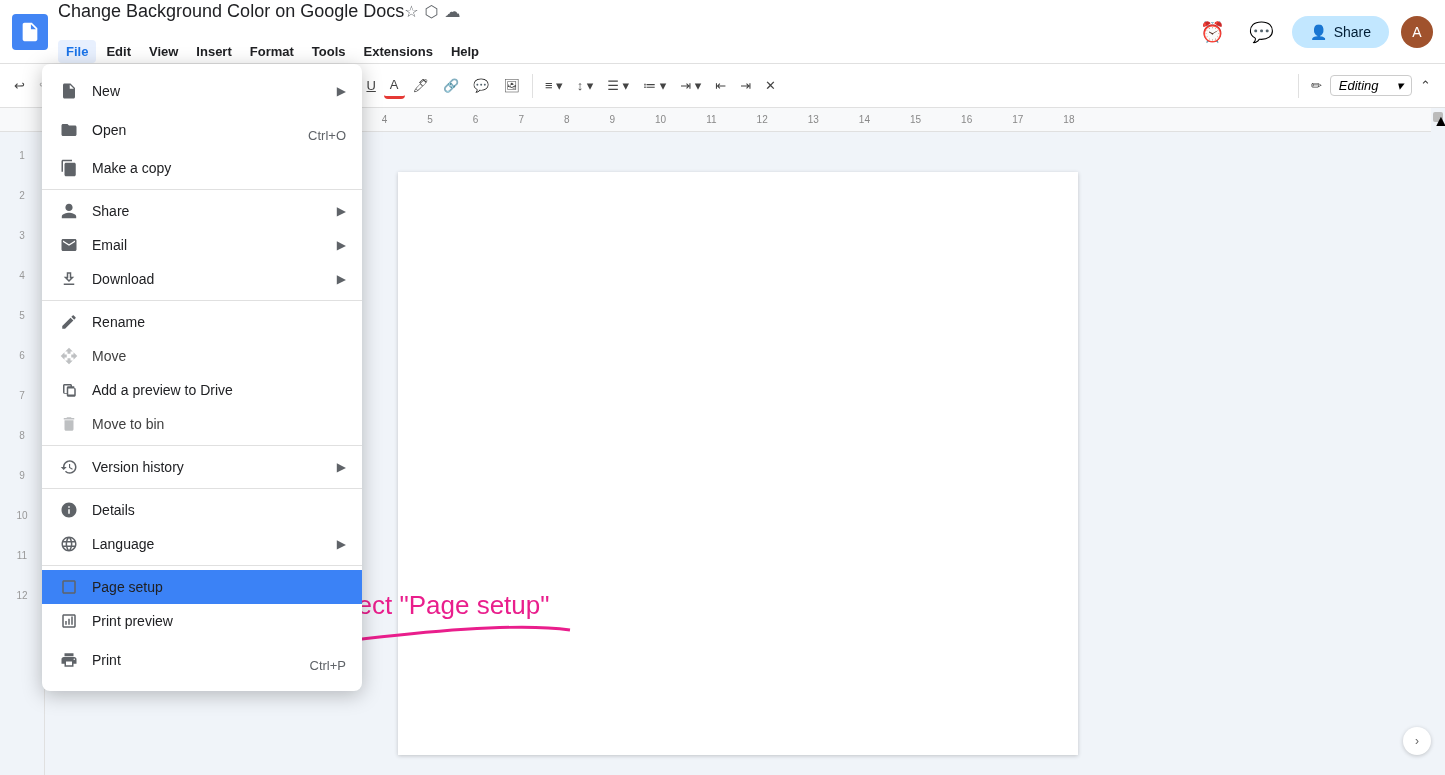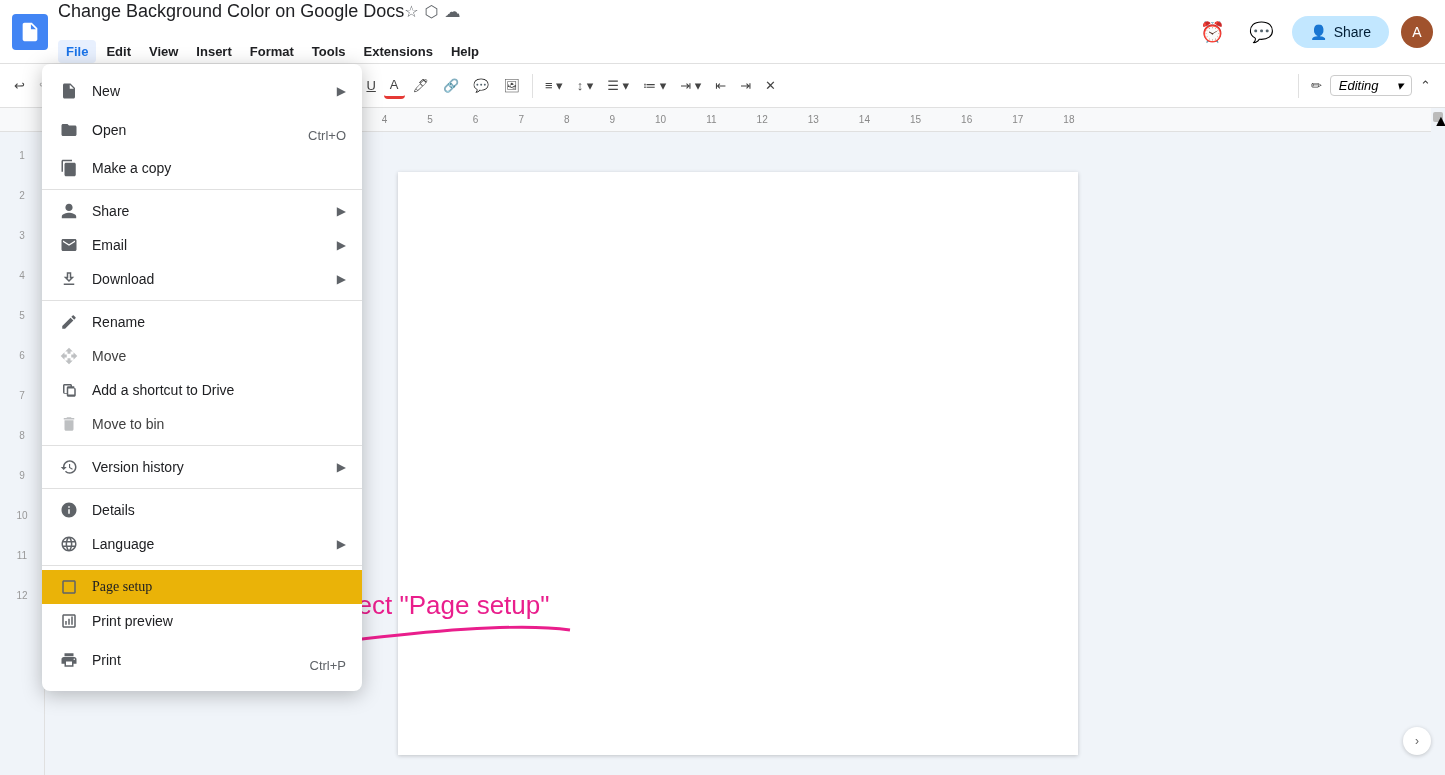--- a/index.html
+++ b/index.html
@@ -390,21 +390,21 @@
           </svg>
       </span>
       <span class="item-label">Move</span>
     </div>
     <div class="drop-item">
       <span class="item-icon">
         <svg width="18" height="18" viewBox="0 0 24 24" fill="currentColor">
             <path d="M19 7h-3V6c0-1.1-.9-2-2-2H6c-1.1 0-2 .9-2 2v9c0 1.1.9 2 2 2h3v2c0 1.1.9 2 2 2h8c1.1 0 2-.9 2-2v-8c0-1.1-.9-2-2-2zm-9 9H6V6h8v1h-3c-1.1 0-2 .9-2 2v7zm9 2h-8v-8h8v8z"></path>
           </svg>
       </span>
-      <span class="item-label">Add a shortcut to Drive</span>
+      <span class="item-label">Add a preview to Drive</span>
     </div>
     <div class="drop-item disabled">
       <span class="item-icon">
         <svg width="18" height="18" viewBox="0 0 24 24" fill="currentColor" opacity="0.4">
             <path d="M6 19c0 1.1.9 2 2 2h8c1.1 0 2-.9 2-2V7H6v12zM19 4h-3.5l-1-1h-5l-1 1H5v2h14V4z"></path>
           </svg>
       </span>
       <span class="item-label">Move to bin</span>
     </div>
   </div>
@@ -435,21 +435,21 @@
         <svg width="18" height="18" viewBox="0 0 24 24" fill="currentColor">
             <path d="M11.99 2C6.47 2 2 6.48 2 12s4.47 10 9.99 10C17.52 22 22 17.52 22 12S17.52 2 11.99 2zm6.93 6h-2.95c-.32-1.25-.78-2.45-1.38-3.56 1.84.63 3.37 1.91 4.33 3.56zM12 4.04c.83 1.2 1.48 2.53 1.91 3.96h-3.82c.43-1.43 1.08-2.76 1.91-3.96zM4.26 14C4.1 13.36 4 12.69 4 12s.1-1.36.26-2h3.38c-.08.66-.14 1.32-.14 2 0 .68.06 1.34.14 2H4.26zm.82 2h2.95c.32 1.25.78 2.45 1.38 3.56-1.84-.63-3.37-1.9-4.33-3.56zm2.95-8H5.08c.96-1.66 2.49-2.93 4.33-3.56C8.81 5.55 8.35 6.75 8.03 8zM12 19.96c-.83-1.2-1.48-2.53-1.91-3.96h3.82c-.43 1.43-1.08 2.76-1.91 3.96zM14.34 14H9.66c-.09-.66-.16-1.32-.16-2 0-.68.07-1.35.16-2h4.68c.09.65.16 1.32.16 2 0 .68-.07 1.34-.16 2zm.25 5.56c.6-1.11 1.06-2.31 1.38-3.56h2.95c-.96 1.65-2.49 2.93-4.33 3.56zM16.36 14c.08-.66.14-1.32.14-2 0-.68-.06-1.34-.14-2h3.38c.16.64.26 1.31.26 2s-.1 1.36-.26 2h-3.38z"></path>
           </svg>
       </span>
       <span class="item-label">Language</span>
       <span class="item-arrow">▶</span>
     </div>
   </div>
 
   <div class="menu-section">
-    <div class="drop-item highlighted" style="background:#eab308;font-family:Liberation Serif, serif;">
+    <div class="drop-item highlighted" style="background:#3b82f6;">
       <span class="item-icon">
         <svg width="18" height="18" viewBox="0 0 24 24" fill="currentColor">
             <path d="M19 3H5c-1.1 0-2 .9-2 2v14c0 1.1.9 2 2 2h14c1.1 0 2-.9 2-2V5c0-1.1-.9-2-2-2zm0 16H5V5h14v14z"></path>
           </svg>
       </span>
       <span class="item-label">Page setup</span>
     </div>
     <div class="drop-item">
       <span class="item-icon">
         <svg width="18" height="18" viewBox="0 0 24 24" fill="currentColor">

